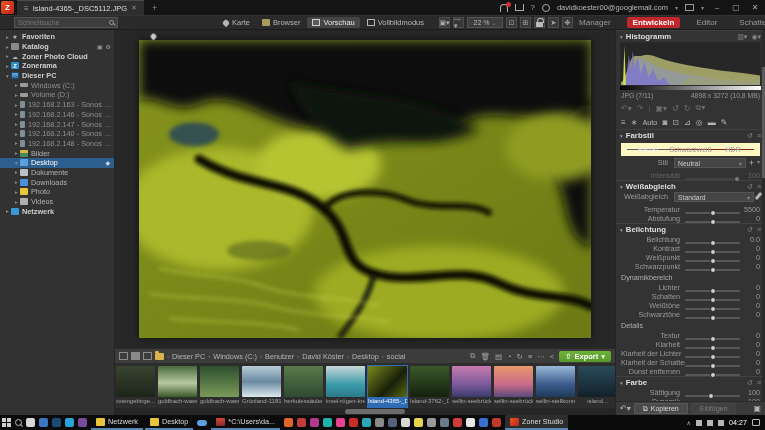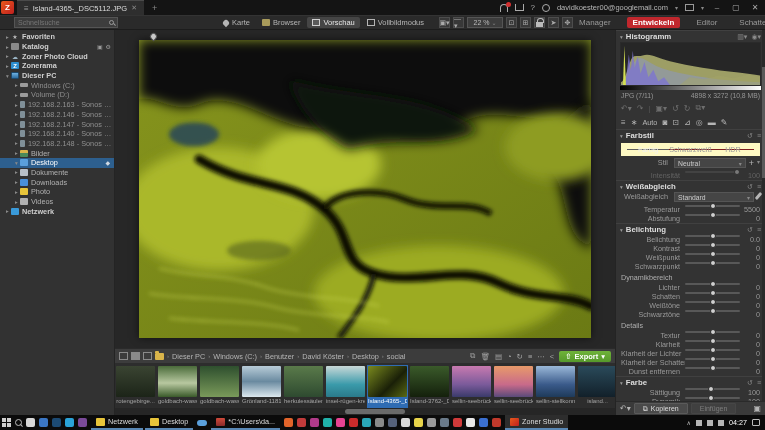--- a/index.html
+++ b/index.html
@@ -157,21 +157,21 @@
   .autolbl{font-size:7.3px;color:#b5b5b5}
   .tabs{display:flex;margin:2px 5px;height:13px;background:#7f1d1d;border:6px solid #fef9c3}
   .tab{flex:1;display:flex;align-items:center;justify-content:center;font-size:7.2px;color:#9a9a9a}
   .tab.selected{background:#5f5f5f;color:#f0f0f0}
   .ddrow{display:flex;align-items:flex-start;height:13px;padding:0 5px;gap:3px}
   .ddrow .dlbl{flex:0 0 50px;text-align:right;font-size:7.3px;color:#9a9a9a;padding-right:3px}
   .selbox{flex:1;background:#454545;border:1px solid #555;height:10px;font-size:6.8px;color:#ccc;
     display:flex;align-items:center;justify-content:space-between;padding:0 3px;min-width:0}
   .plus{color:#b5b5b5;font-size:9px}
   .eyedrop{width:3px;height:8px;background:#b5b5b5;transform:rotate(40deg);border-radius:1px}
-  .srow{display:flex;align-items:flex-start;height:9px;font-size:7.2px;color:#9a9a9a;padding:0 5px}
+  .srow{display:flex;align-items:flex-end;height:9px;font-size:7.2px;color:#9a9a9a;padding:0 5px}
   .srow .lbl{flex:0 0 64px;text-align:right;padding-right:5px;white-space:nowrap;overflow:hidden}
   .srow .slider{flex:1;position:relative;height:2px;background:#585858;border-radius:1px}
   .srow .handle{position:absolute;top:-2px;left:50%;width:6px;height:6px;border-radius:50%;
     background:#cfcfcf;margin-left:-3px;border:1px solid #2a2a2a}
   .srow .val{flex:0 0 20px;text-align:right;color:#999}
   .srow.dim{opacity:.45}
   .t-temp{background:linear-gradient(90deg,#6a7a9a,#585858,#9a8a4a)}
   .t-tint{background:linear-gradient(90deg,#5a7a4a,#585858,#8a5a8a)}
   .t-sat{background:linear-gradient(90deg,#585858,#b03a3a)}
   .t-vib{background:linear-gradient(90deg,#585858,#a8b03a)}

